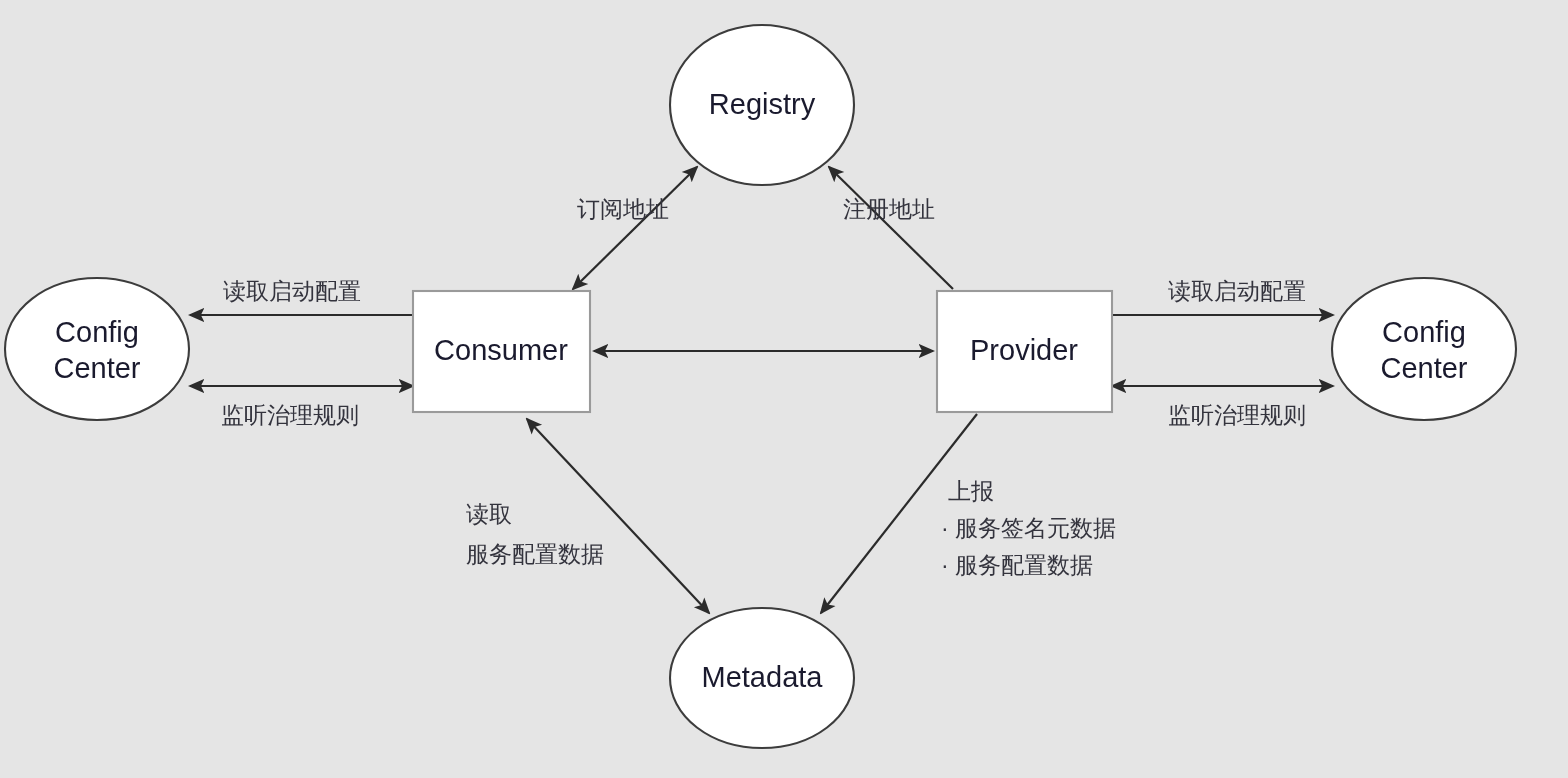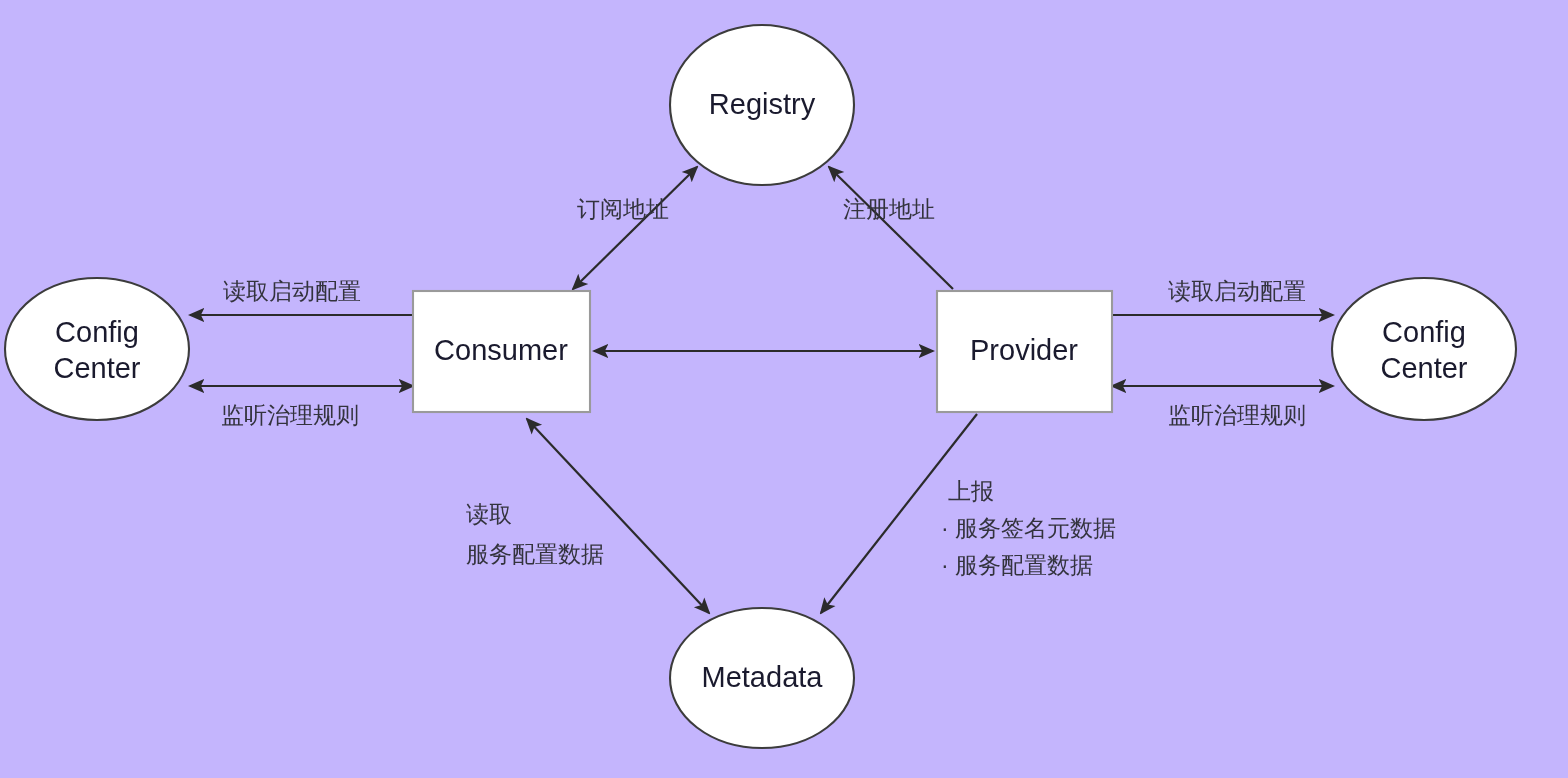--- a/index.html
+++ b/index.html
@@ -7,21 +7,21 @@
     padding: 0;
     background: #ffffff;
   }
   body {
     font-family: "Liberation Sans", sans-serif;
   }
   #canvas {
     position: relative;
     width: 1568px;
     height: 778px;
-    background: #c4b5fd;
+    background: #e5e5e5;
     overflow: hidden;
   }
   #diagram-svg {
     position: absolute;
     left: 0;
     top: 0;
     width: 1568px;
     height: 778px;
   }
   .node-shape {

